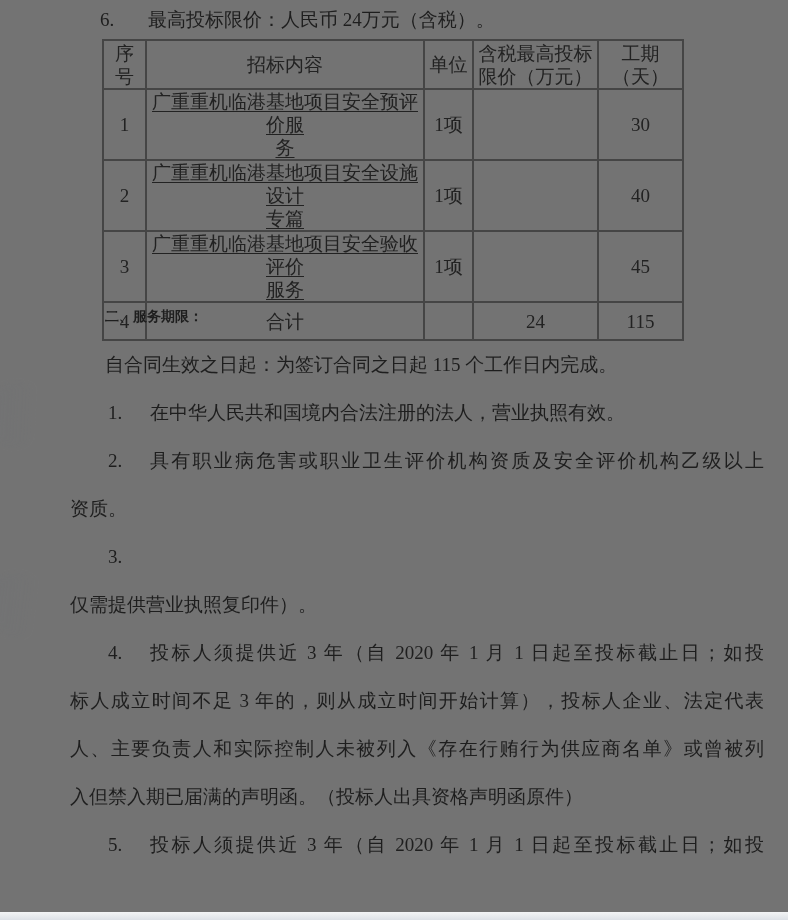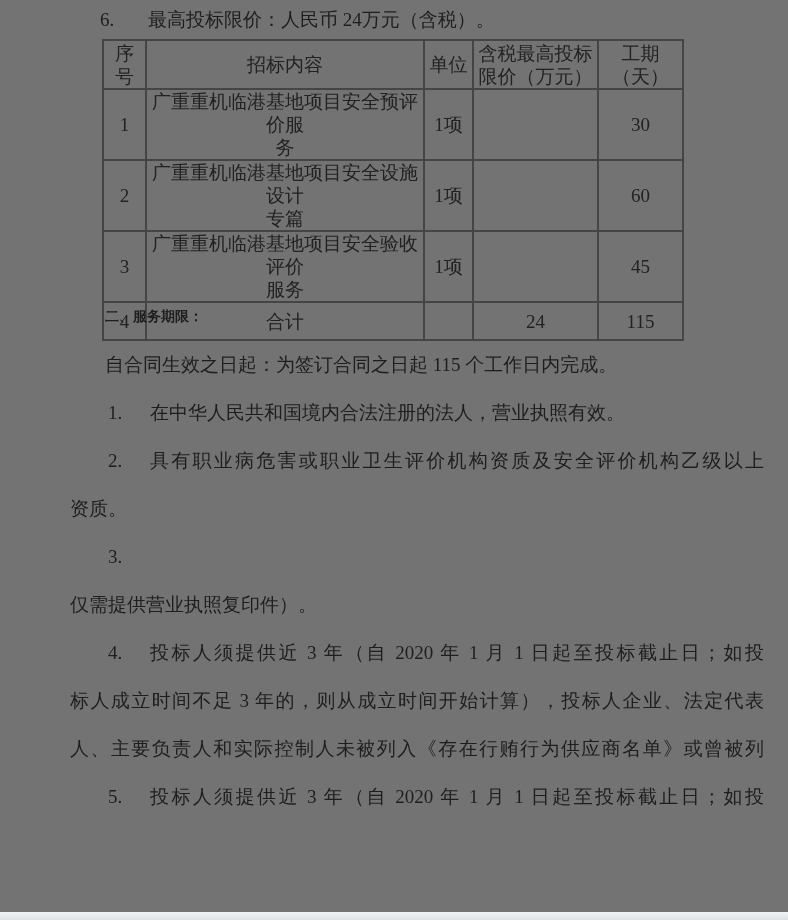--- a/index.html
+++ b/index.html
@@ -46,20 +46,21 @@
     vertical-align: middle;
     font-weight: normal;
     white-space: pre-line;
     line-height: 23px;
     padding: 0 3px;
   }
   tr.hr  { height: 49px; }
   tr.r   { height: 48px; }
   tr.rl  { height: 38px; }
   td.u {
+    text-decoration: underline;
     text-underline-offset: 3px;
   }
   
   .textblock {
     position: absolute;
     left: 70px;
     top: 293px;
     width: 694px;
     font-size: 19px;
   }
@@ -136,21 +137,21 @@
       <td>1项</td>
       <td></td>
       <td>30</td>
     </tr>
     <tr class="r">
       <td>2</td>
       <td class="u">广重重机临港基地项目安全设施设计
 专篇</td>
       <td>1项</td>
       <td></td>
-      <td>60</td>
+      <td>40</td>
     </tr>
     <tr class="r">
       <td>3</td>
       <td class="u">广重重机临港基地项目安全验收评价
 服务</td>
       <td>1项</td>
       <td></td>
       <td>45</td>
     </tr>
     <tr class="rl">
@@ -182,20 +183,21 @@
     <div class="line itemfirst just">
       <span class="no">3.</span>
     </div>
     <div class="line">仅需提供营业执照复印件）。</div>
 
     <div class="line itemfirst just">
       <span class="no">4.</span><span>投标人须提供近 3 年（自 2020 年 1 月 1 日起至投标截止日；如投</span>
     </div>
     <div class="line just">标人成立时间不足 3 年的，则从成立时间开始计算），投标人企业、法定代表</div>
     <div class="line just">人、主要负责人和实际控制人未被列入《存在行贿行为供应商名单》或曾被列</div>
+    <div class="line">入但禁入期已届满的声明函。（投标人出具资格声明函原件）</div>
 
     <div class="line itemfirst just">
       <span class="no">5.</span><span>投标人须提供近 3 年（自 2020 年 1 月 1 日起至投标截止日；如投</span>
     </div>
 
   </div>
 
   <div class="smudge s1"></div>
   <div class="smudge s2"></div>
   <div class="scan-bottom"></div>

